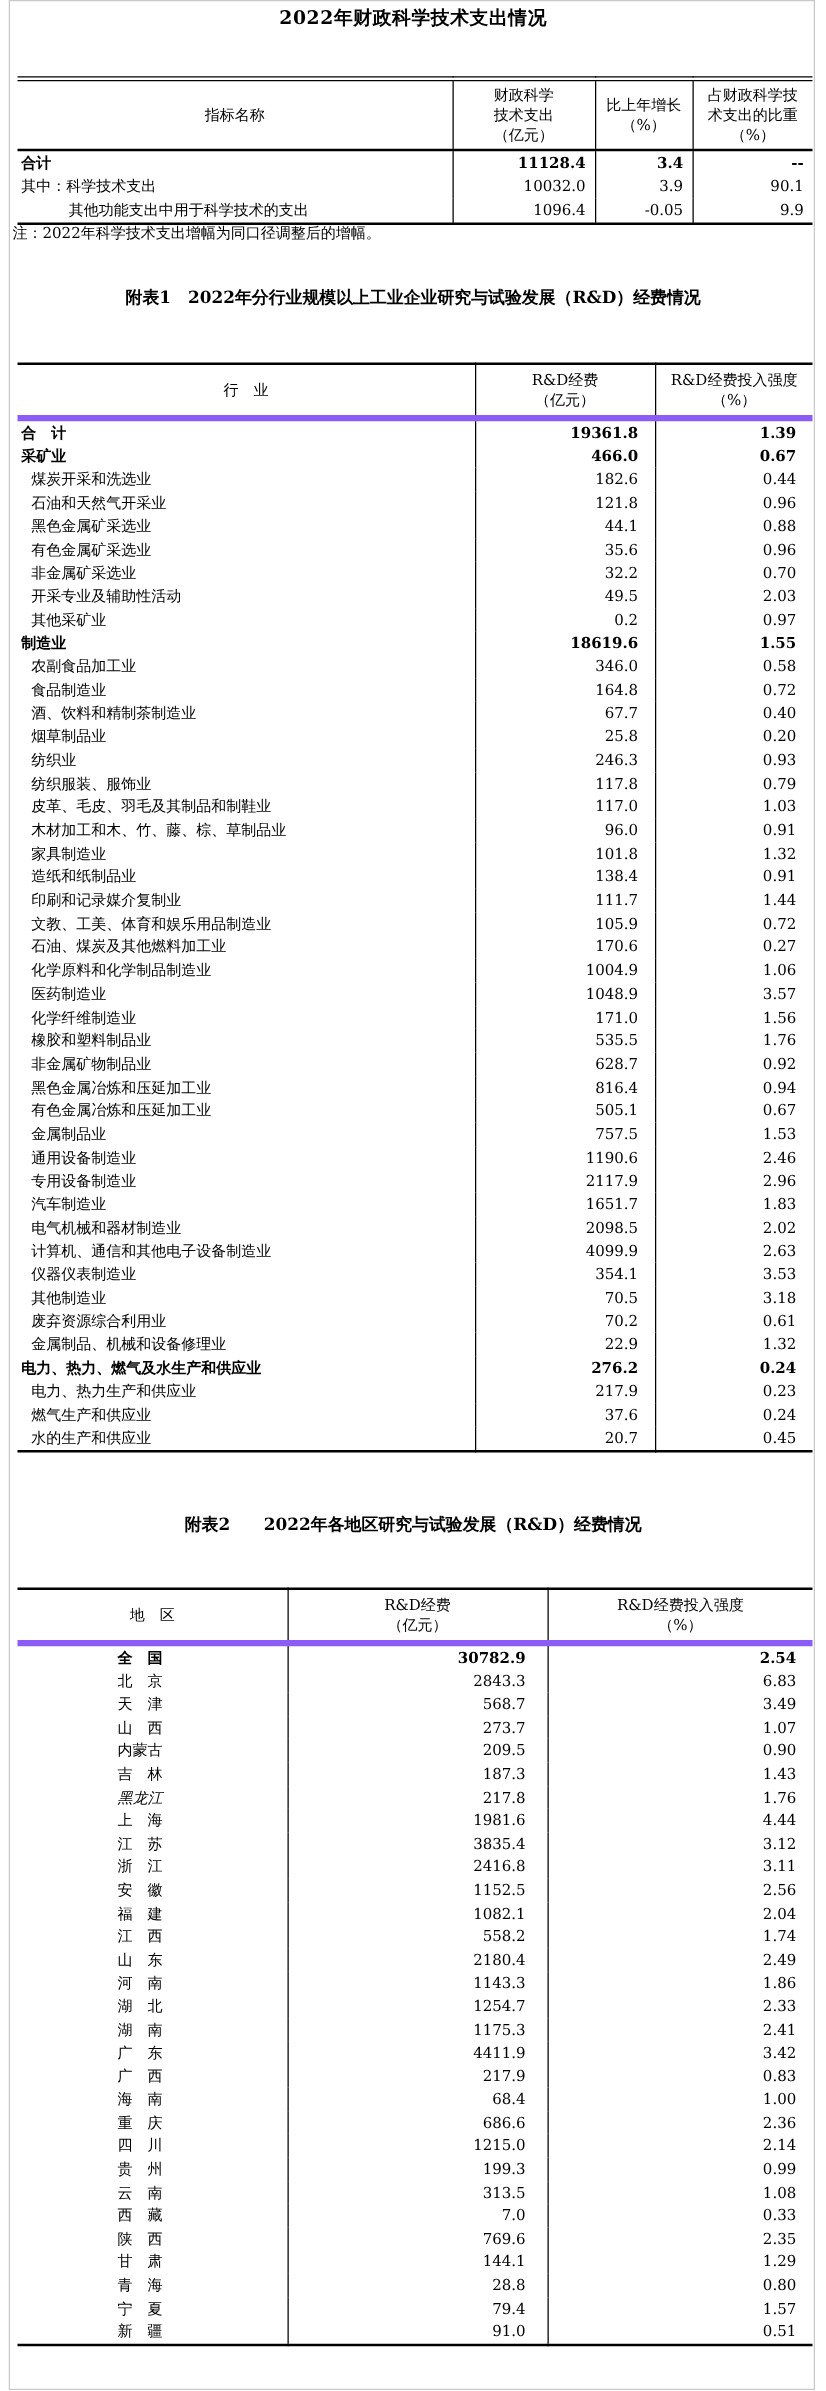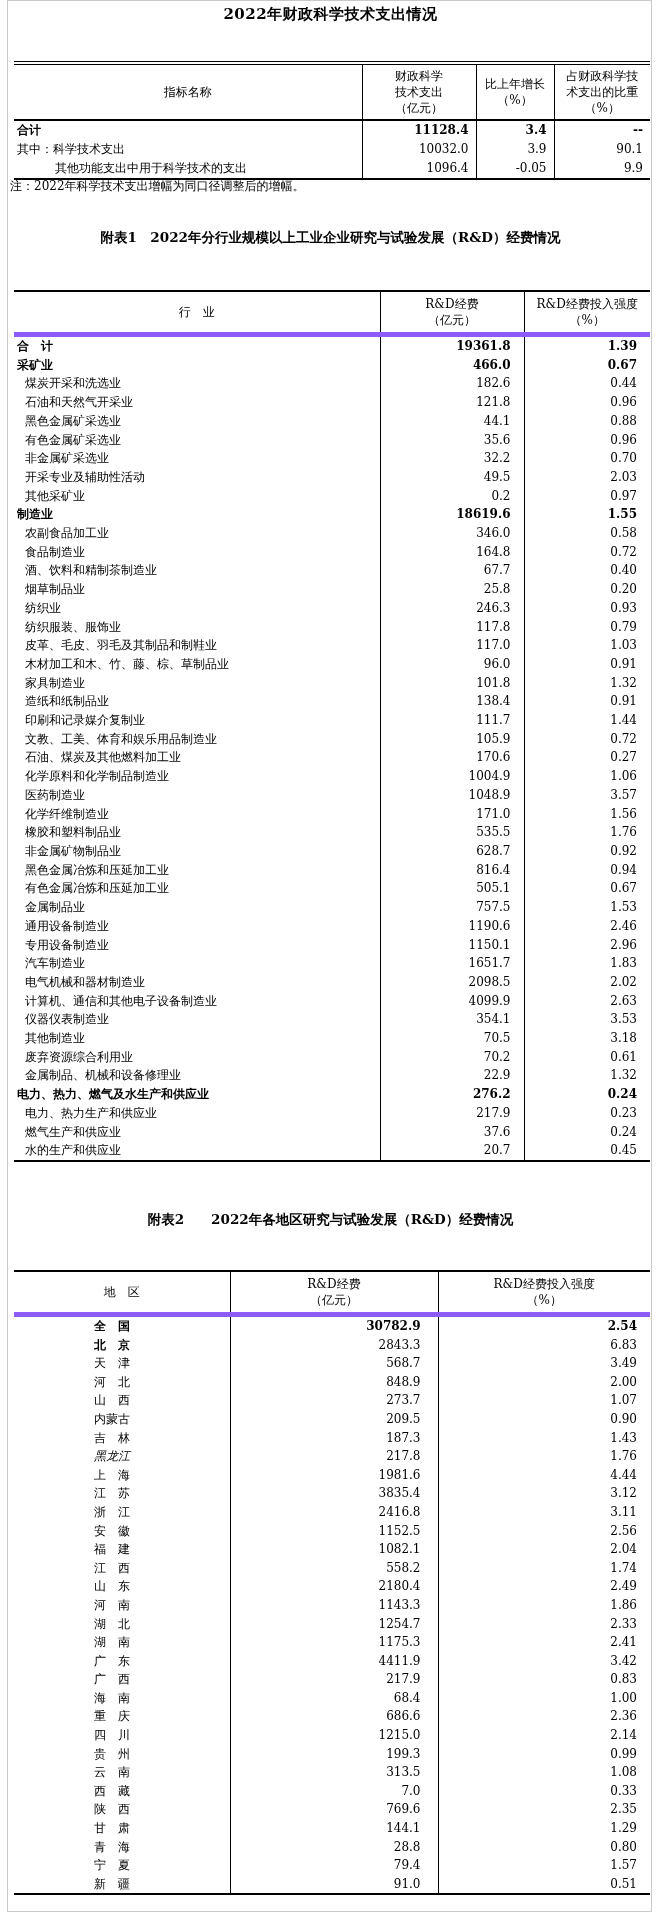--- a/index.html
+++ b/index.html
@@ -269,21 +269,21 @@
           <td class="num">757.5</td>
           <td class="num">1.53</td>
         </tr>
         <tr>
           <td class="lbl" style="padding-left: 11px;">通用设备制造业</td>
           <td class="num">1190.6</td>
           <td class="num">2.46</td>
         </tr>
         <tr>
           <td class="lbl" style="padding-left: 11px;">专用设备制造业</td>
-          <td class="num">1150.1</td>
+          <td class="num">2117.9</td>
           <td class="num">2.96</td>
         </tr>
         <tr>
           <td class="lbl" style="padding-left: 11px;">汽车制造业</td>
           <td class="num">1651.7</td>
           <td class="num">1.83</td>
         </tr>
         <tr>
           <td class="lbl" style="padding-left: 11px;">电气机械和器材制造业</td>
           <td class="num">2098.5</td>
@@ -356,35 +356,30 @@
 （%）</th>
       </tr>
     </thead>
     <tbody id="t2-body">
         <tr class="bold">
           <td class="lbl" style="padding-left: 80px;">全　国</td>
           <td class="num">30782.9</td>
           <td class="num">2.54</td>
         </tr>
         <tr>
-          <td class="lbl" style="padding-left: 80px; font-weight: bold;">北　京</td>
+          <td class="lbl" style="padding-left: 80px;">北　京</td>
           <td class="num">2843.3</td>
           <td class="num">6.83</td>
         </tr>
         <tr>
           <td class="lbl" style="padding-left: 80px;">天　津</td>
           <td class="num">568.7</td>
           <td class="num">3.49</td>
         </tr>
         <tr>
-          <td class="lbl" style="padding-left: 80px;">河　北</td>
-          <td class="num">848.9</td>
-          <td class="num">2.00</td>
-        </tr>
-        <tr>
           <td class="lbl" style="padding-left: 80px;">山　西</td>
           <td class="num">273.7</td>
           <td class="num">1.07</td>
         </tr>
         <tr>
           <td class="lbl" style="padding-left: 80px;">内蒙古</td>
           <td class="num">209.5</td>
           <td class="num">0.90</td>
         </tr>
         <tr>

